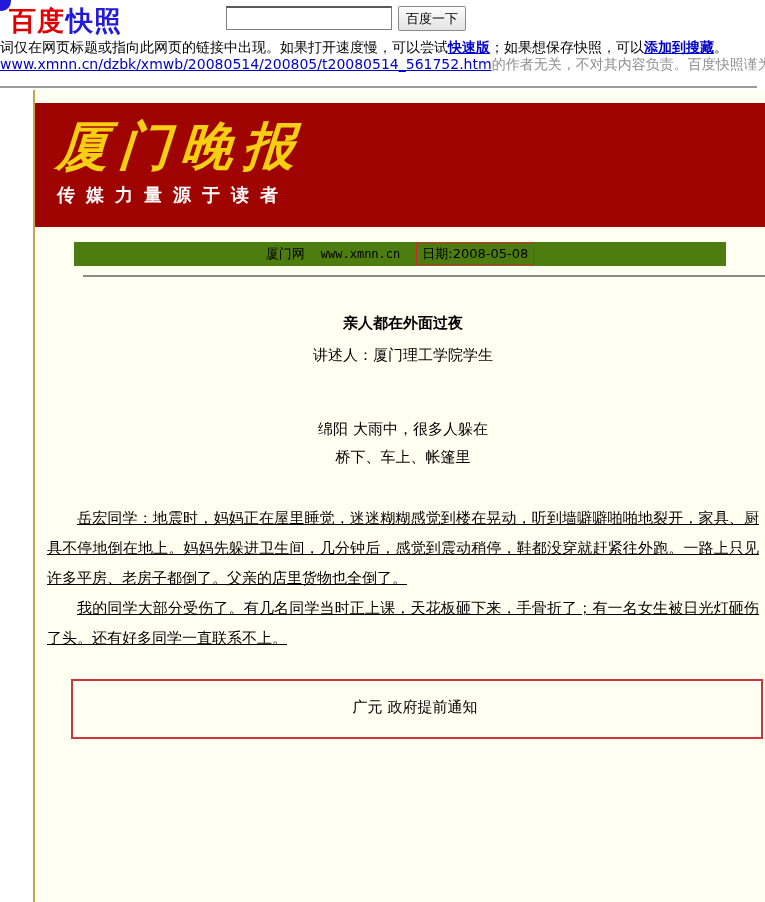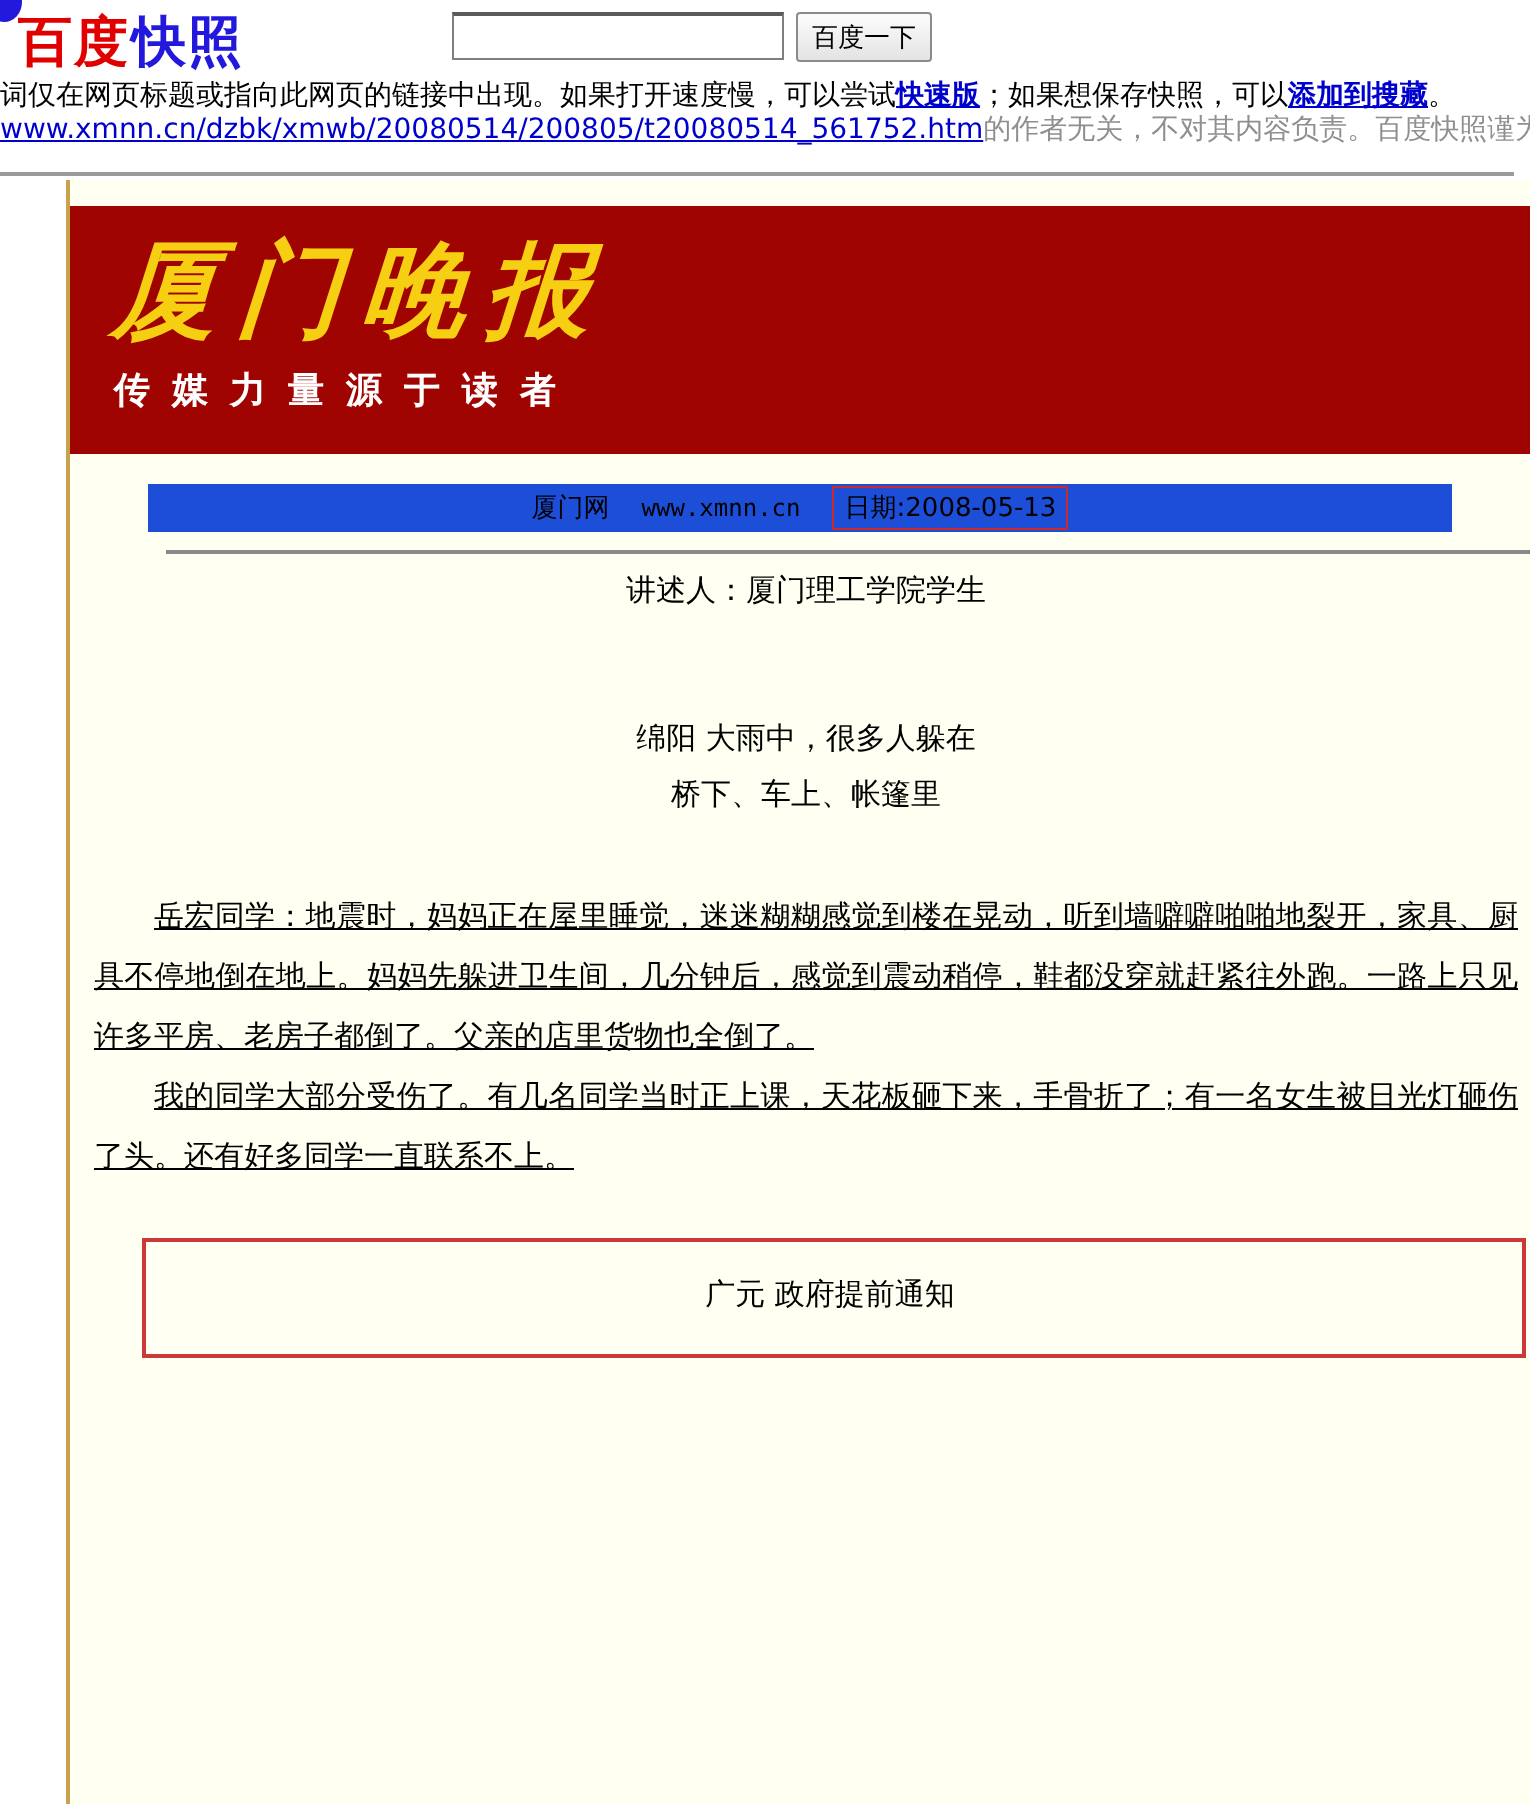--- a/index.html
+++ b/index.html
@@ -85,21 +85,21 @@
     font-size: 18px; color: #ffffff;
     letter-spacing: 11px; font-weight: bold;
   }
   .article-title {
     margin-top: 22px; text-align: center;
     font-size: 23px; font-weight: bold; color: #000;
     letter-spacing: 2px;
   }
   .byline-bar {
     margin: 15px auto 0; width: 652px; height: 24px;
-    background: #1d4ed8;
+    background: #4d7c0f;
     display: flex; align-items: center; justify-content: center;
     gap: 16px; font-size: 13px; color: #000;
   }
   .byline-site { font-family: "DejaVu Sans Mono", monospace; font-size: 12px; }
   .date-box {
     border: 1px solid #cc2a2a; padding: 1px 5px;
     font-size: 13px; color: #000;
   }
   .rule {
     margin: 9px 0 0 48px; width: 688px;
@@ -144,27 +144,28 @@
 
   <div class="banner">
     <span class="banner-logo">厦门晚报</span>
     <div class="banner-tagline">传媒力量源于读者</div>
   </div>
 
 
   <div class="byline-bar">
     <span>厦门网</span>
     <span class="byline-site">www.xmnn.cn</span>
-    <span class="date-box">日期:2008-05-13</span>
+    <span class="date-box">日期:2008-05-08</span>
   </div>
 
   <div class="rule"></div>
 
   <div class="body-text">
 
+    <div class="center sec-head">亲人都在外面过夜</div>
     <div class="center narrator">讲述人：厦门理工学院学生</div>
 
     <div class="center loc-line1">绵阳 大雨中，很多人躲在</div>
     <div class="center loc-line2">桥下、车上、帐篷里</div>
 
     <div class="p-block">
       <p class="para">岳宏同学：地震时，妈妈正在屋里睡觉，迷迷糊糊感觉到楼在晃动，听到墙噼噼啪啪地裂开，家具、厨具不停地倒在地上。妈妈先躲进卫生间，几分钟后，感觉到震动稍停，鞋都没穿就赶紧往外跑。一路上只见许多平房、老房子都倒了。父亲的店里货物也全倒了。</p>
       <p class="para">我的同学大部分受伤了。有几名同学当时正上课，天花板砸下来，手骨折了；有一名女生被日光灯砸伤了头。还有好多同学一直联系不上。</p>
     </div>
   </div>

